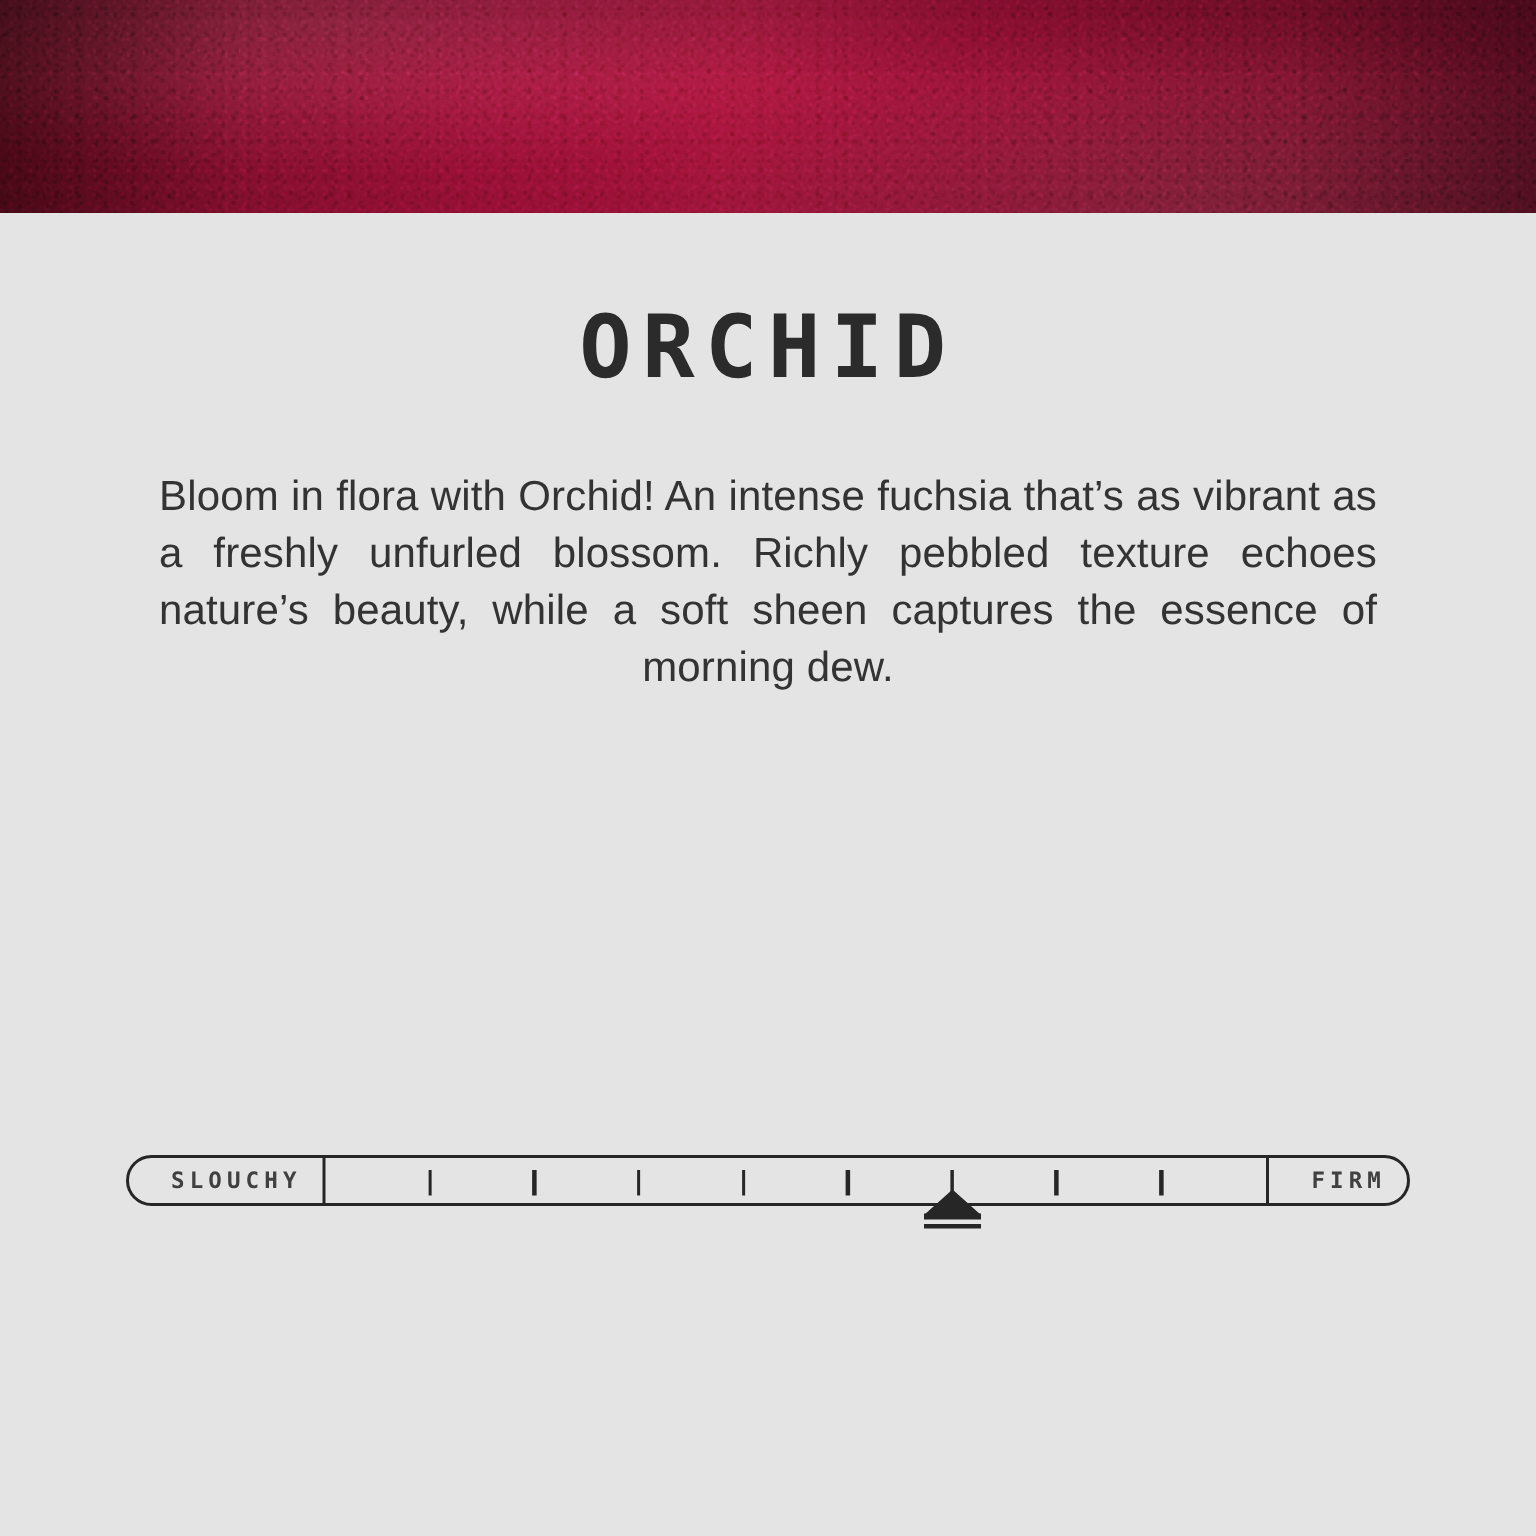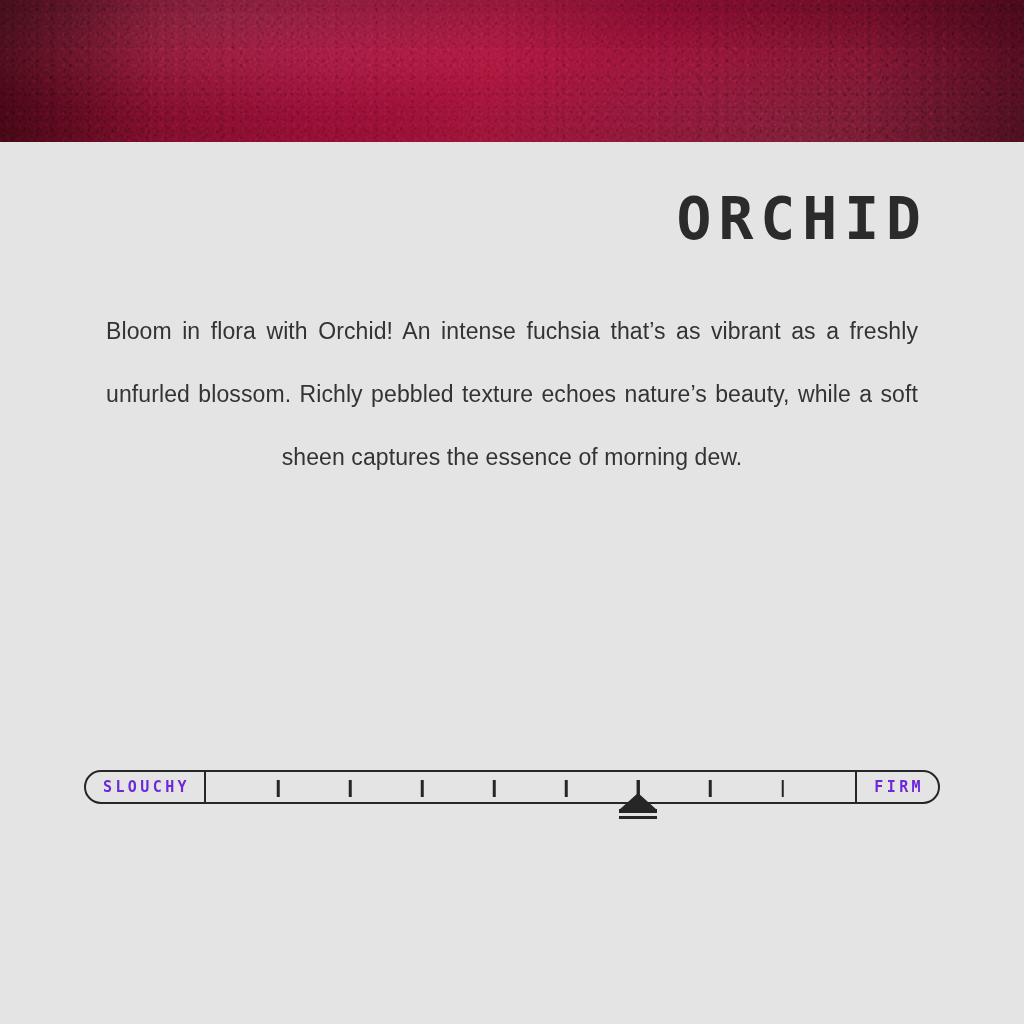--- a/index.html
+++ b/index.html
@@ -65,38 +65,38 @@
     inset: 0;
     background:
       linear-gradient(to right, rgba(0,0,0,0.30) 0%, rgba(0,0,0,0) 16%, rgba(0,0,0,0) 84%, rgba(0,0,0,0.26) 100%),
       linear-gradient(to bottom, rgba(0,0,0,0.16) 0%, rgba(0,0,0,0) 40%, rgba(0,0,0,0.10) 100%);
   }
 
   
   .content { padding: 0 96px; }
 
   .title {
-    margin-top: 48px;
-    text-align: right;
+    margin-top: 60px;
+    text-align: center;
     font-family: "DejaVu Sans Mono", monospace;
     font-weight: 700;
     font-size: 58px;
     letter-spacing: 7px;
     color: #2b2b2b;
     line-height: 1;
   }
 
   .desc {
     margin: 52px auto 0;
     width: 812px;
     text-align: justify;
     text-align-last: center;
     font-family: "Liberation Sans", sans-serif;
-    font-size: 23px;
-    line-height: 63px;
+    font-size: 28px;
+    line-height: 38px;
     color: #333333;
     letter-spacing: 0.1px;
   }
 
   
   .sliders {
     position: absolute;
     left: 0;
     top: 770px;
     width: 1024px;
@@ -119,22 +119,22 @@
     align-items: stretch;
   }
   .cap {
     display: flex;
     align-items: center;
     justify-content: center;
     font-family: "DejaVu Sans Mono", monospace;
     font-weight: 700;
     font-size: 15px;
     letter-spacing: 3.4px;
-    color: #6d28d9;
-    padding: 0 14px 0 17px;
+    color: #404040;
+    padding: 0 14px 0 28px;
     white-space: nowrap;
   }
   .cap.left { border-right: 2.5px solid #262626; }
   .cap.right { border-left: 2.5px solid #262626; }
 
   .ticks {
     position: relative;
     flex: 1;
   }
   .tick {

